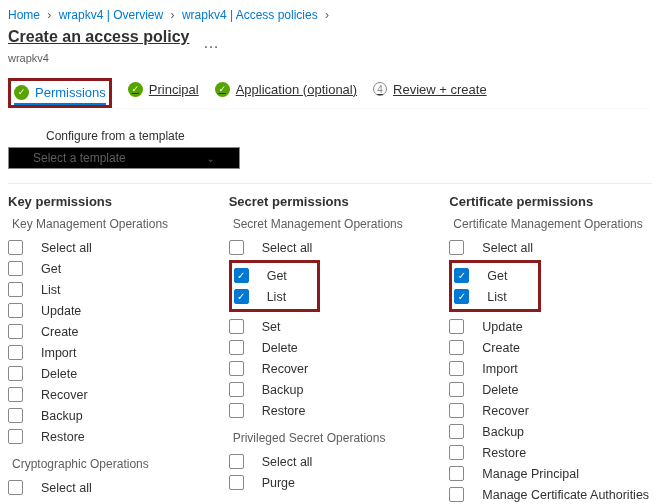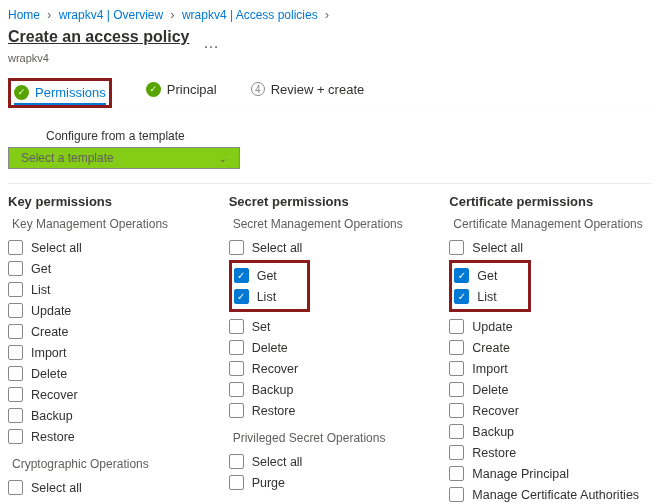--- a/index.html
+++ b/index.html
@@ -23,21 +23,21 @@
     font-weight: 600;
     color: #323130;
     margin: 0;
     display: inline-block;
     text-decoration: underline;
   }
   .title-dots { color: #605e5c; margin-left: 10px; font-size: 16px; letter-spacing: 1px; vertical-align: top; display:inline-block; margin-top:6px;}
   .subtitle { font-size: 11px; color: #605e5c; margin: 0 0 14px 0; }
 
   
-  .wizard { display: flex; gap: 34px; align-items: center; border-bottom: 1px solid rgba(0,0,0,0.02); margin-bottom: 12px; margin-top:4px;}
+  .wizard { display: flex; gap: 16px; align-items: center; border-bottom: 1px solid rgba(0,0,0,0.02); margin-bottom: 12px; margin-top:4px;text-decoration:underline;}
   .step { display: inline-flex; align-items: center; font-size: 13px; color: #323130; padding-bottom:8px; cursor:pointer; position:relative;}
   .step.active { color: #0078d4; }
   .step.active::after {
     content:""; position:absolute; left:0; right:0; bottom:0; height:2px; background:#0078d4;
   }
   .step .badge {
     width:15px; height:15px; border-radius:50%; margin-right:6px; display:inline-flex; align-items:center; justify-content:center;
     font-size:10px; color:#fff;
   }
   .badge.filled { background:#57a300; }
@@ -47,38 +47,38 @@
   .hilite-step {
     border: 3px solid #8b1a1a;
     padding: 3px 3px 0 3px;
     display:inline-block;
   }
   .hilite-step .step { padding-bottom:5px; }
 
   
   .tmpl-label { font-size:12px; color:#323130; margin-bottom:4px;margin-left:38px; }
   .tmpl-select {
-    width: 232px; height: 22px; border:1px solid #8a8886; background:#84cc16;
+    width: 232px; height: 22px; border:1px solid #8a8886; background:#000000;
     display:flex; align-items:center; justify-content:space-between;
-    padding: 0 12px; font-size:12px; color:#605e5c; cursor:pointer;
+    padding: 0 24px; font-size:12px; color:#605e5c; cursor:pointer;
   }
   .tmpl-select .chev { font-size:10px; color:#605e5c; }
 
   .divider { border-top: 1px solid #edebe9; margin: 14px 0 10px 0; }
 
   
   .cols { display:flex; gap: 18px; }
   .col { flex: 1 1 0; min-width: 0; }
   .col h3 {
     font-size: 13px; font-weight: 700; margin: 0 0 8px 0; color:#323130;
   }
   .group-label { font-size:12px; color:#605e5c; margin: 4px 0 6px 4px; }
 
   .opt {
-    display:flex; align-items:center; gap:8px; font-size:12.5px; color:#323130;
+    display:flex; align-items:center; gap:18px; font-size:12.5px; color:#323130;
     padding: 3px 0; cursor:pointer;
   }
   .cb {
     width:15px; height:15px; border:1px solid #8a8886; background:#fff; border-radius:2px;
     display:inline-flex; align-items:center; justify-content:center; flex-shrink:0;
   }
   .cb.checked { background:#0078d4; border-color:#0078d4; }
   .cb.checked::after { content:"✓"; color:#fff; font-size:10px; line-height:1; }
 
   .group-hilite {
@@ -115,20 +115,24 @@
       <span class="step active">
         <span class="badge filled check"></span>
         <span>Permissions</span>
       </span>
     </span>
     <span class="step">
       <span class="badge filled check"></span>
       <span>Principal</span>
     </span>
     <span class="step">
+      <span class="badge filled check"></span>
+      <span>Application (optional)</span>
+    </span>
+    <span class="step">
       <span class="badge outline">4</span>
       <span>Review + create</span>
     </span>
   </div>
 
   <div style="height:8px;"></div>
   <div class="tmpl-label">Configure from a template</div>
   <div class="tmpl-select">
     <span>Select a template</span>
     <span class="chev">⌄</span>

